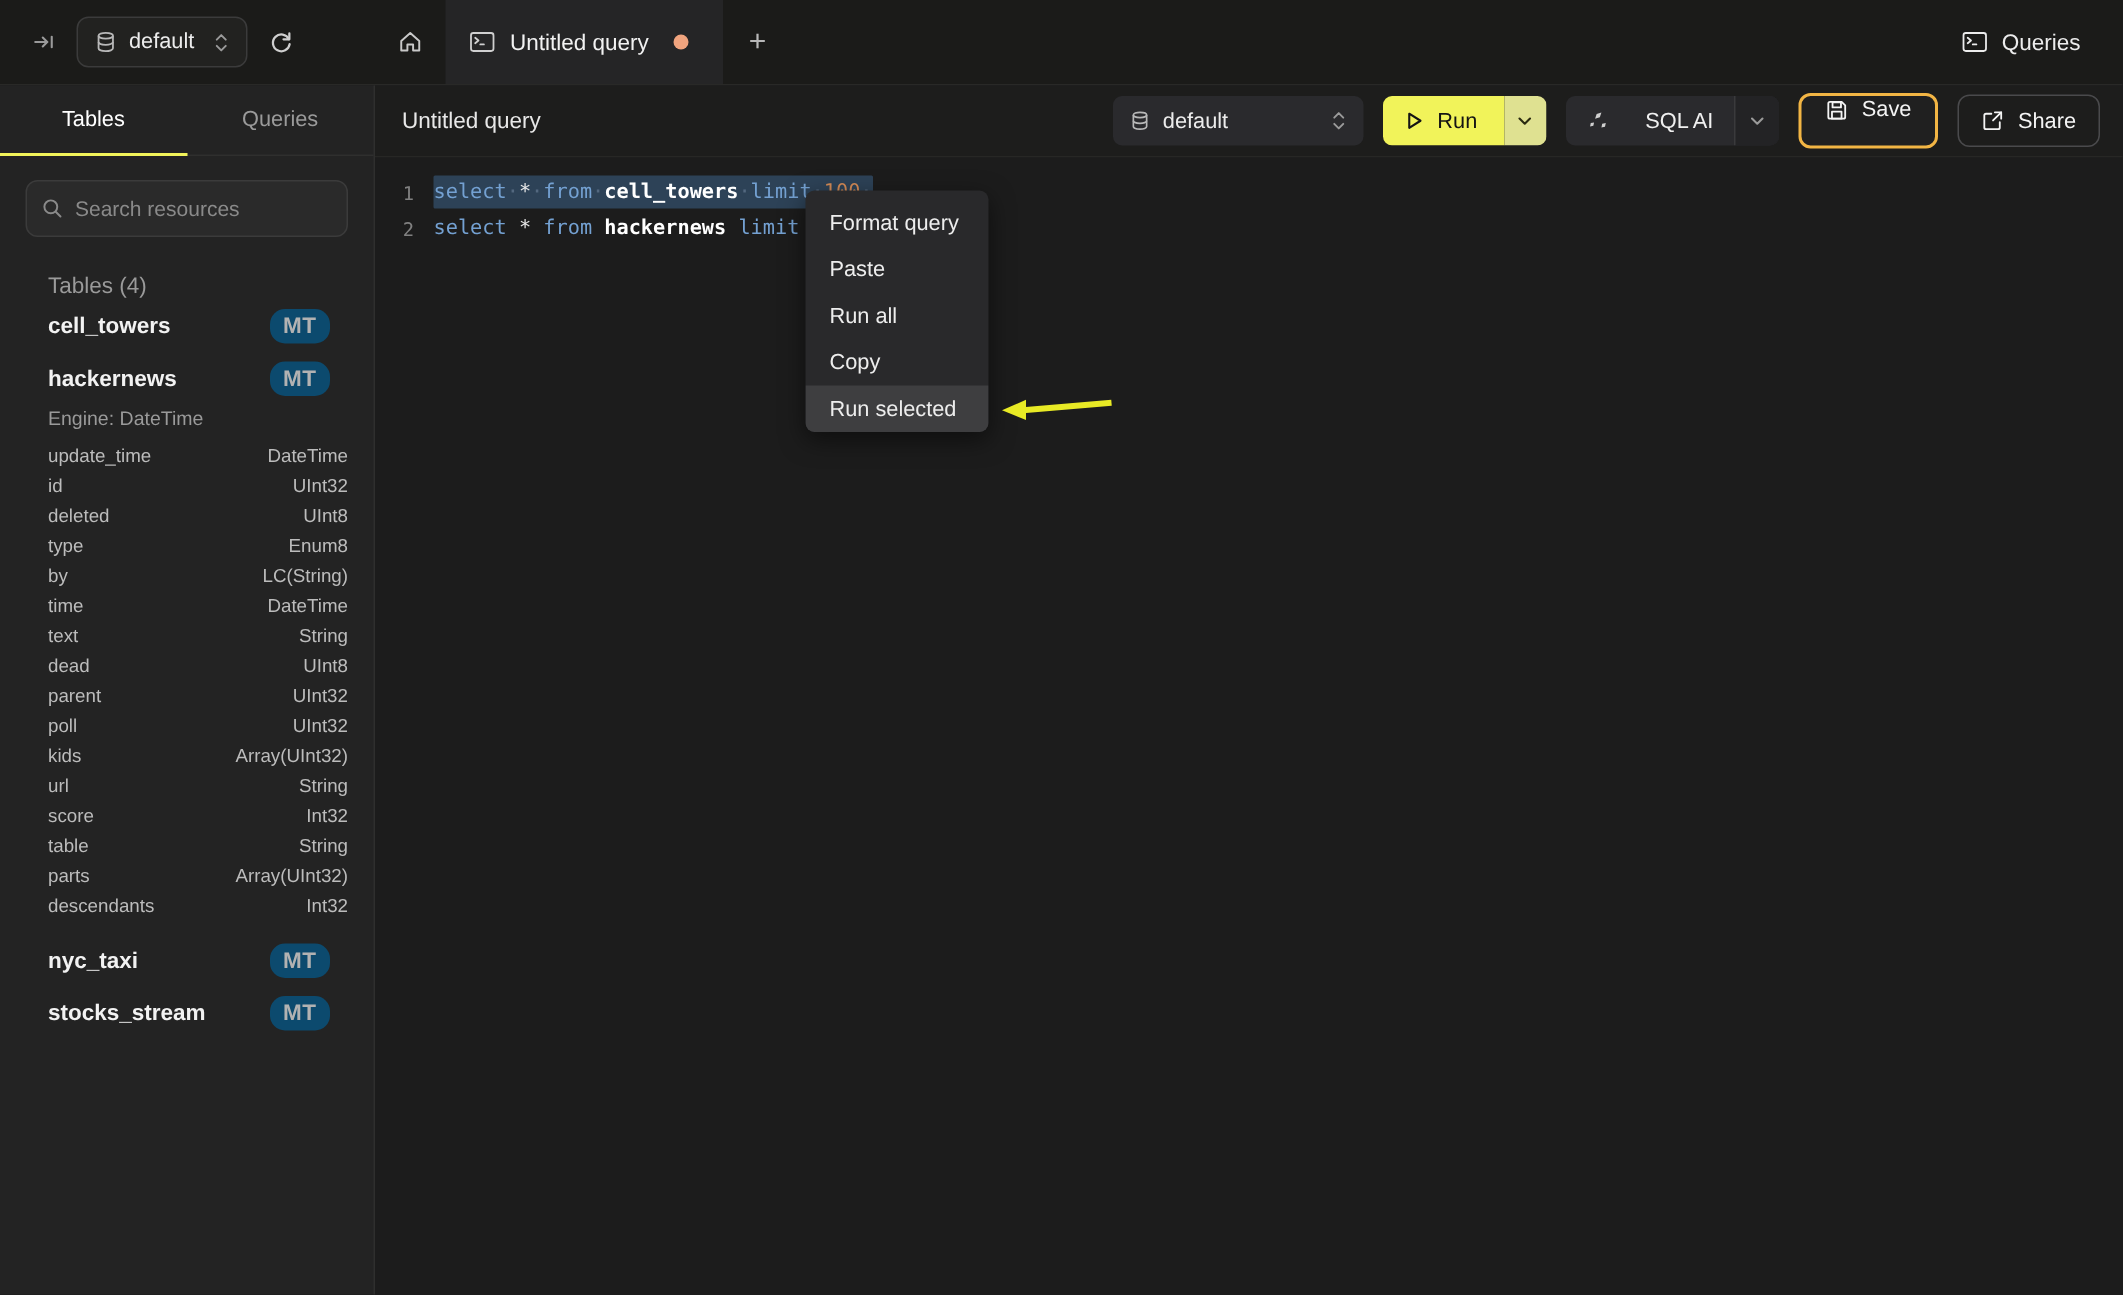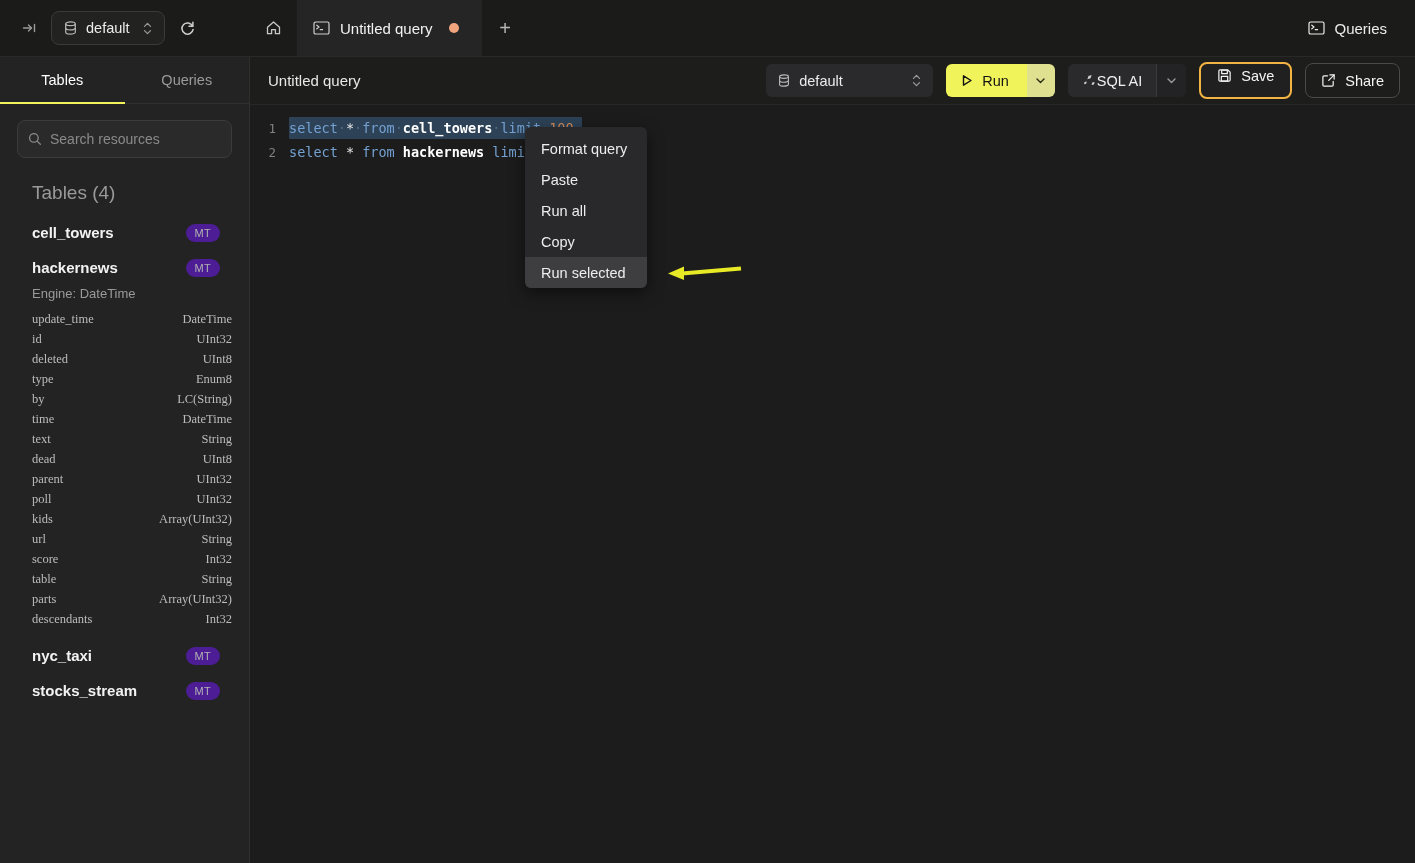--- a/index.html
+++ b/index.html
@@ -42,69 +42,69 @@
   .page-title{font-size:15px;color:#e8e8e8;}
   .toolbar-right{margin-left:auto;display:flex;align-items:center;gap:13px;}
   .tb-db-select{display:flex;align-items:center;gap:9px;height:33px;width:167px;padding:0 12px;
     background:#2a2a2d;border-radius:6px;font-size:14.5px;cursor:pointer;}
   .tb-db-select .chev{margin-left:auto;color:#9a9a9a;}
   .run-btn{display:flex;height:33px;border-radius:6px;overflow:hidden;cursor:pointer;}
   .run-main{display:flex;align-items:center;gap:9px;padding:0 18px 0 15px;background:var(--accent);
     color:#141414;font-size:14.5px;font-weight:500;}
   .run-caret{width:28px;display:flex;align-items:center;justify-content:center;background:var(--run-arrow);color:#2a2a10;}
   .sqlai-btn{display:flex;height:33px;border-radius:6px;overflow:hidden;background:#2a2a2d;cursor:pointer;}
-  .sqlai-main{display:flex;align-items:center;gap:0;padding:0 14px;font-size:14.5px;color:#f0f0f0;}
+  .sqlai-main{display:flex;align-items:center;gap:24px;padding:0 14px;font-size:14.5px;color:#f0f0f0;}
   .sqlai-caret{width:30px;display:flex;align-items:center;justify-content:center;color:#9a9a9a;
     border-left:1px solid #3a3a3c;background:#232325;}
-  .save-btn{display:flex;align-items:flex-start;gap:9px;height:37px;padding:4px 16px;border:2px solid var(--save-border);
+  .save-btn{display:flex;align-items:flex-end;gap:9px;height:37px;padding:16px 16px;border:2px solid var(--save-border);
     border-radius:8px;background:#202020;color:#f4f4f4;font-size:14.5px;cursor:pointer;}
   .share-btn{display:flex;align-items:center;gap:9px;height:35px;padding:0 15px;border:1px solid #4a4a4c;
     border-radius:8px;background:transparent;color:#f4f4f4;font-size:14.5px;cursor:pointer;}
 
   
   .sidebar{position:absolute;left:0;top:57px;width:250px;height:806px;background:var(--bg-sidebar);
     border-right:1px solid var(--border);}
   .side-tabs{display:flex;height:47px;border-bottom:1px solid var(--border);}
   .side-tab{flex:1;display:flex;align-items:center;justify-content:center;font-size:14.5px;
     color:var(--txt-dim);cursor:pointer;position:relative;}
   .side-tab.active{color:#fff;font-weight:500;}
   .side-tab.active::after{content:"";position:absolute;left:0;right:0;bottom:-1px;height:2px;background:var(--accent);}
   .new-table-btn{margin:19px 17px 0;height:32px;width:216px;background:var(--accent);border-radius:4px;
     display:flex;align-items:center;justify-content:center;gap:9px;color:#161616;font-size:14.5px;cursor:pointer;}
   .search-box{margin:16px 17px 0;height:32px;display:flex;align-items:center;gap:8px;padding:18px 10px;
     background:#2a2a2a;border:1px solid var(--border-light);border-radius:8px;}
   .search-box input{background:transparent;border:none;outline:none;color:#d8d8d8;font-size:14px;width:100%;
     font-family:"Liberation Sans",sans-serif;}
   .search-box input::placeholder{color:#8a8a8a;}
-  .section-label{margin:24px 0 12px 32px;font-size:19px;color:var(--txt-dim);}
+  .section-label{margin:24px 0 2px 32px;font-size:15px;color:var(--txt-dim);}
   .table-row{display:flex;align-items:center;height:33px;padding:0 29px 0 32px;cursor:pointer;}
   .table-name{font-size:15px;font-weight:600;color:#f2f2f2;}
-  .mt-badge{margin-left:auto;background:#4c1d95;border-radius:10px;padding:3px 9px;font-size:11px;
-    font-weight:400;color:#b2b2b2;letter-spacing:.3px;}
+  .mt-badge{margin-left:auto;background:#0c4a6e;border-radius:10px;padding:3px 9px;font-size:15px;
+    font-weight:700;color:#b2b2b2;letter-spacing:.3px;}
   .engine-line{margin:2px 0 8px 32px;font-size:13px;color:var(--txt-dim);}
   .col-row{display:flex;justify-content:space-between;padding:0 17px 0 32px;height:20px;align-items:center;
-    font-family:Liberation Serif, serif;font-size:12.5px;color:#bcbcbc;cursor:default;}
+    font-family:Liberation Sans, sans-serif;font-size:12.5px;color:#bcbcbc;cursor:default;}
   .cols-wrap{margin-bottom:10px;}
   .table-row.spaced{margin-top:2px;}
 
   
   .editor{position:absolute;left:250px;top:105px;width:1165px;height:758px;background:var(--bg-editor);
     font-family:"DejaVu Sans Mono",monospace;font-size:13.5px;padding-top:11px;}
   .code-line{display:flex;height:24px;align-items:center;}
   .gutter{width:26px;text-align:right;color:#808080;font-size:12.5px;flex:none;}
   .line-body{padding-left:13px;white-space:pre;}
   .sel-span{background:var(--sel);padding:3px 0;border-radius:1px;}
   .tok-kw{color:var(--kw);}
   .tok-op{color:#e8e8e8;}
   .tok-ident{color:#ffffff;font-weight:700;}
   .tok-num{color:var(--num);}
   .ws-dot{color:#53687f;}
 
   
-  .ctx-menu{position:absolute;left:525px;top:127px;width:122px;background:var(--menu-bg);
+  .ctx-menu{position:absolute;left:537px;top:127px;width:122px;background:var(--menu-bg);
     border-radius:6px;overflow:hidden;padding:6px 0 0;box-shadow:0 5px 16px rgba(0,0,0,.5);z-index:10;}
   .menu-item{height:31px;display:flex;align-items:center;padding-left:16px;font-size:14.5px;
     color:#ededed;cursor:pointer;white-space:nowrap;}
   .menu-item.highlighted{background:var(--menu-hi);}
 
   .annot-arrow{position:absolute;left:658px;top:258px;z-index:11;pointer-events:none;}
 </style>
 </head>
 <body>
 

